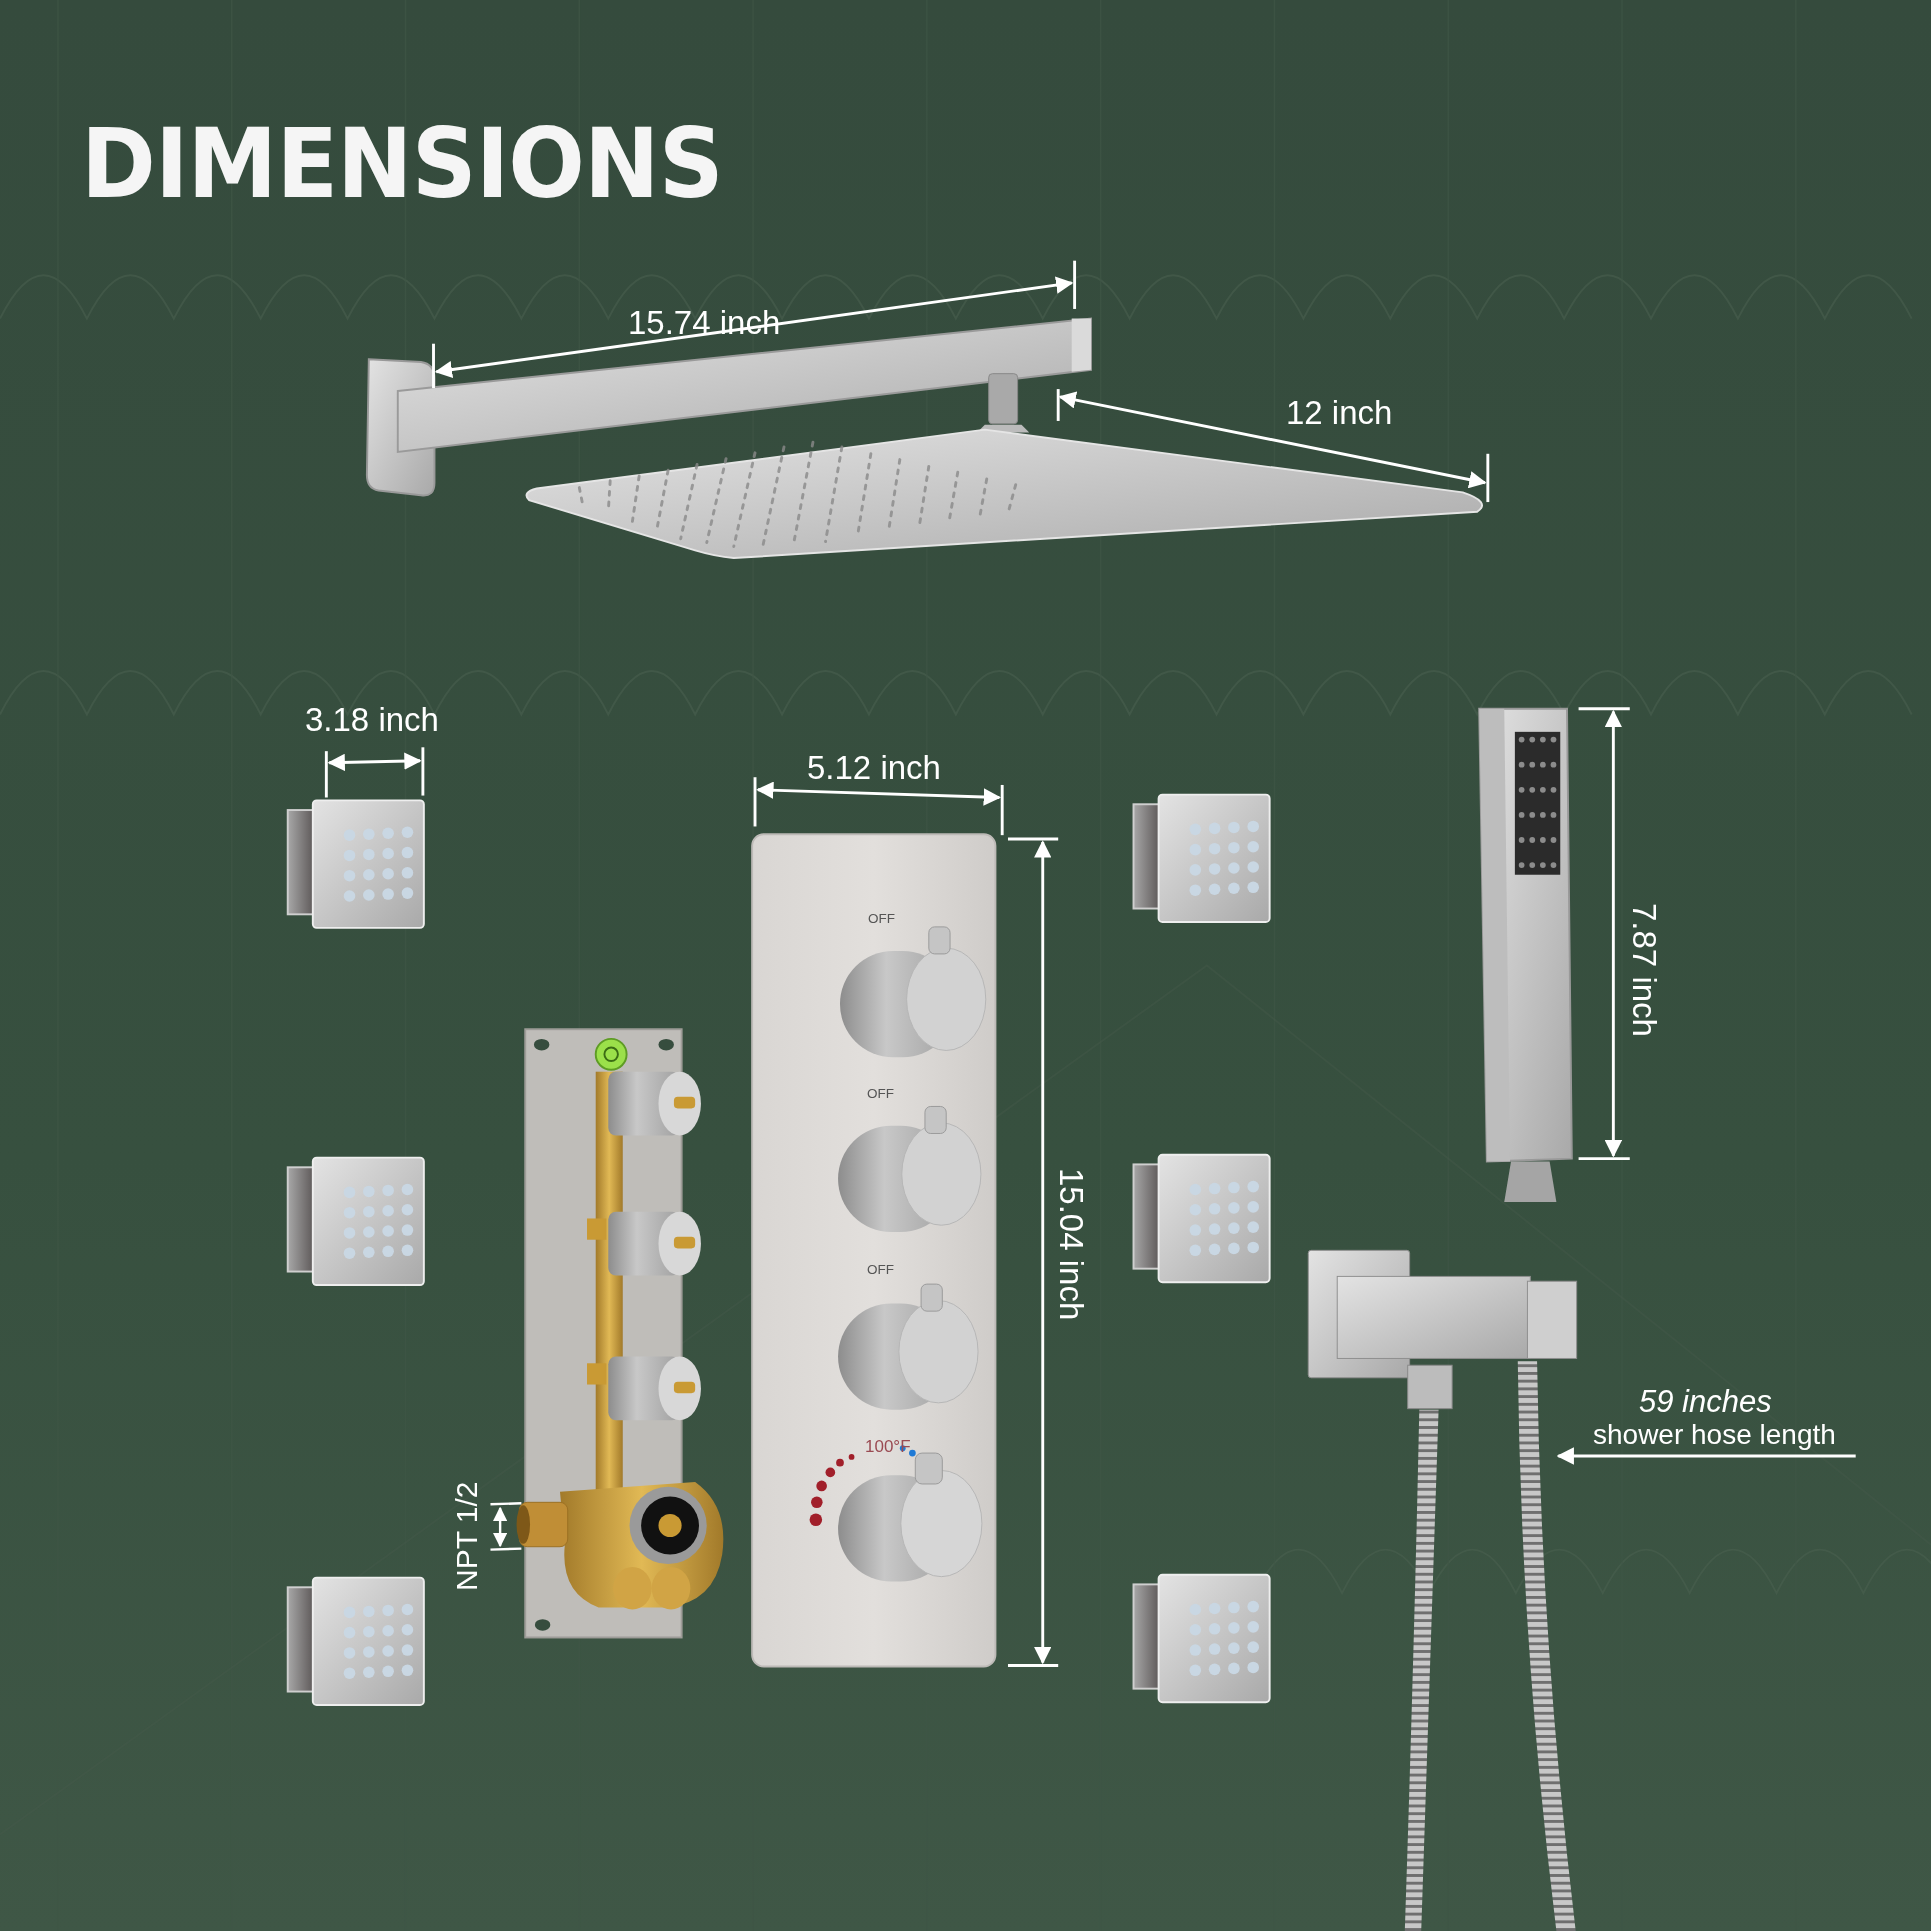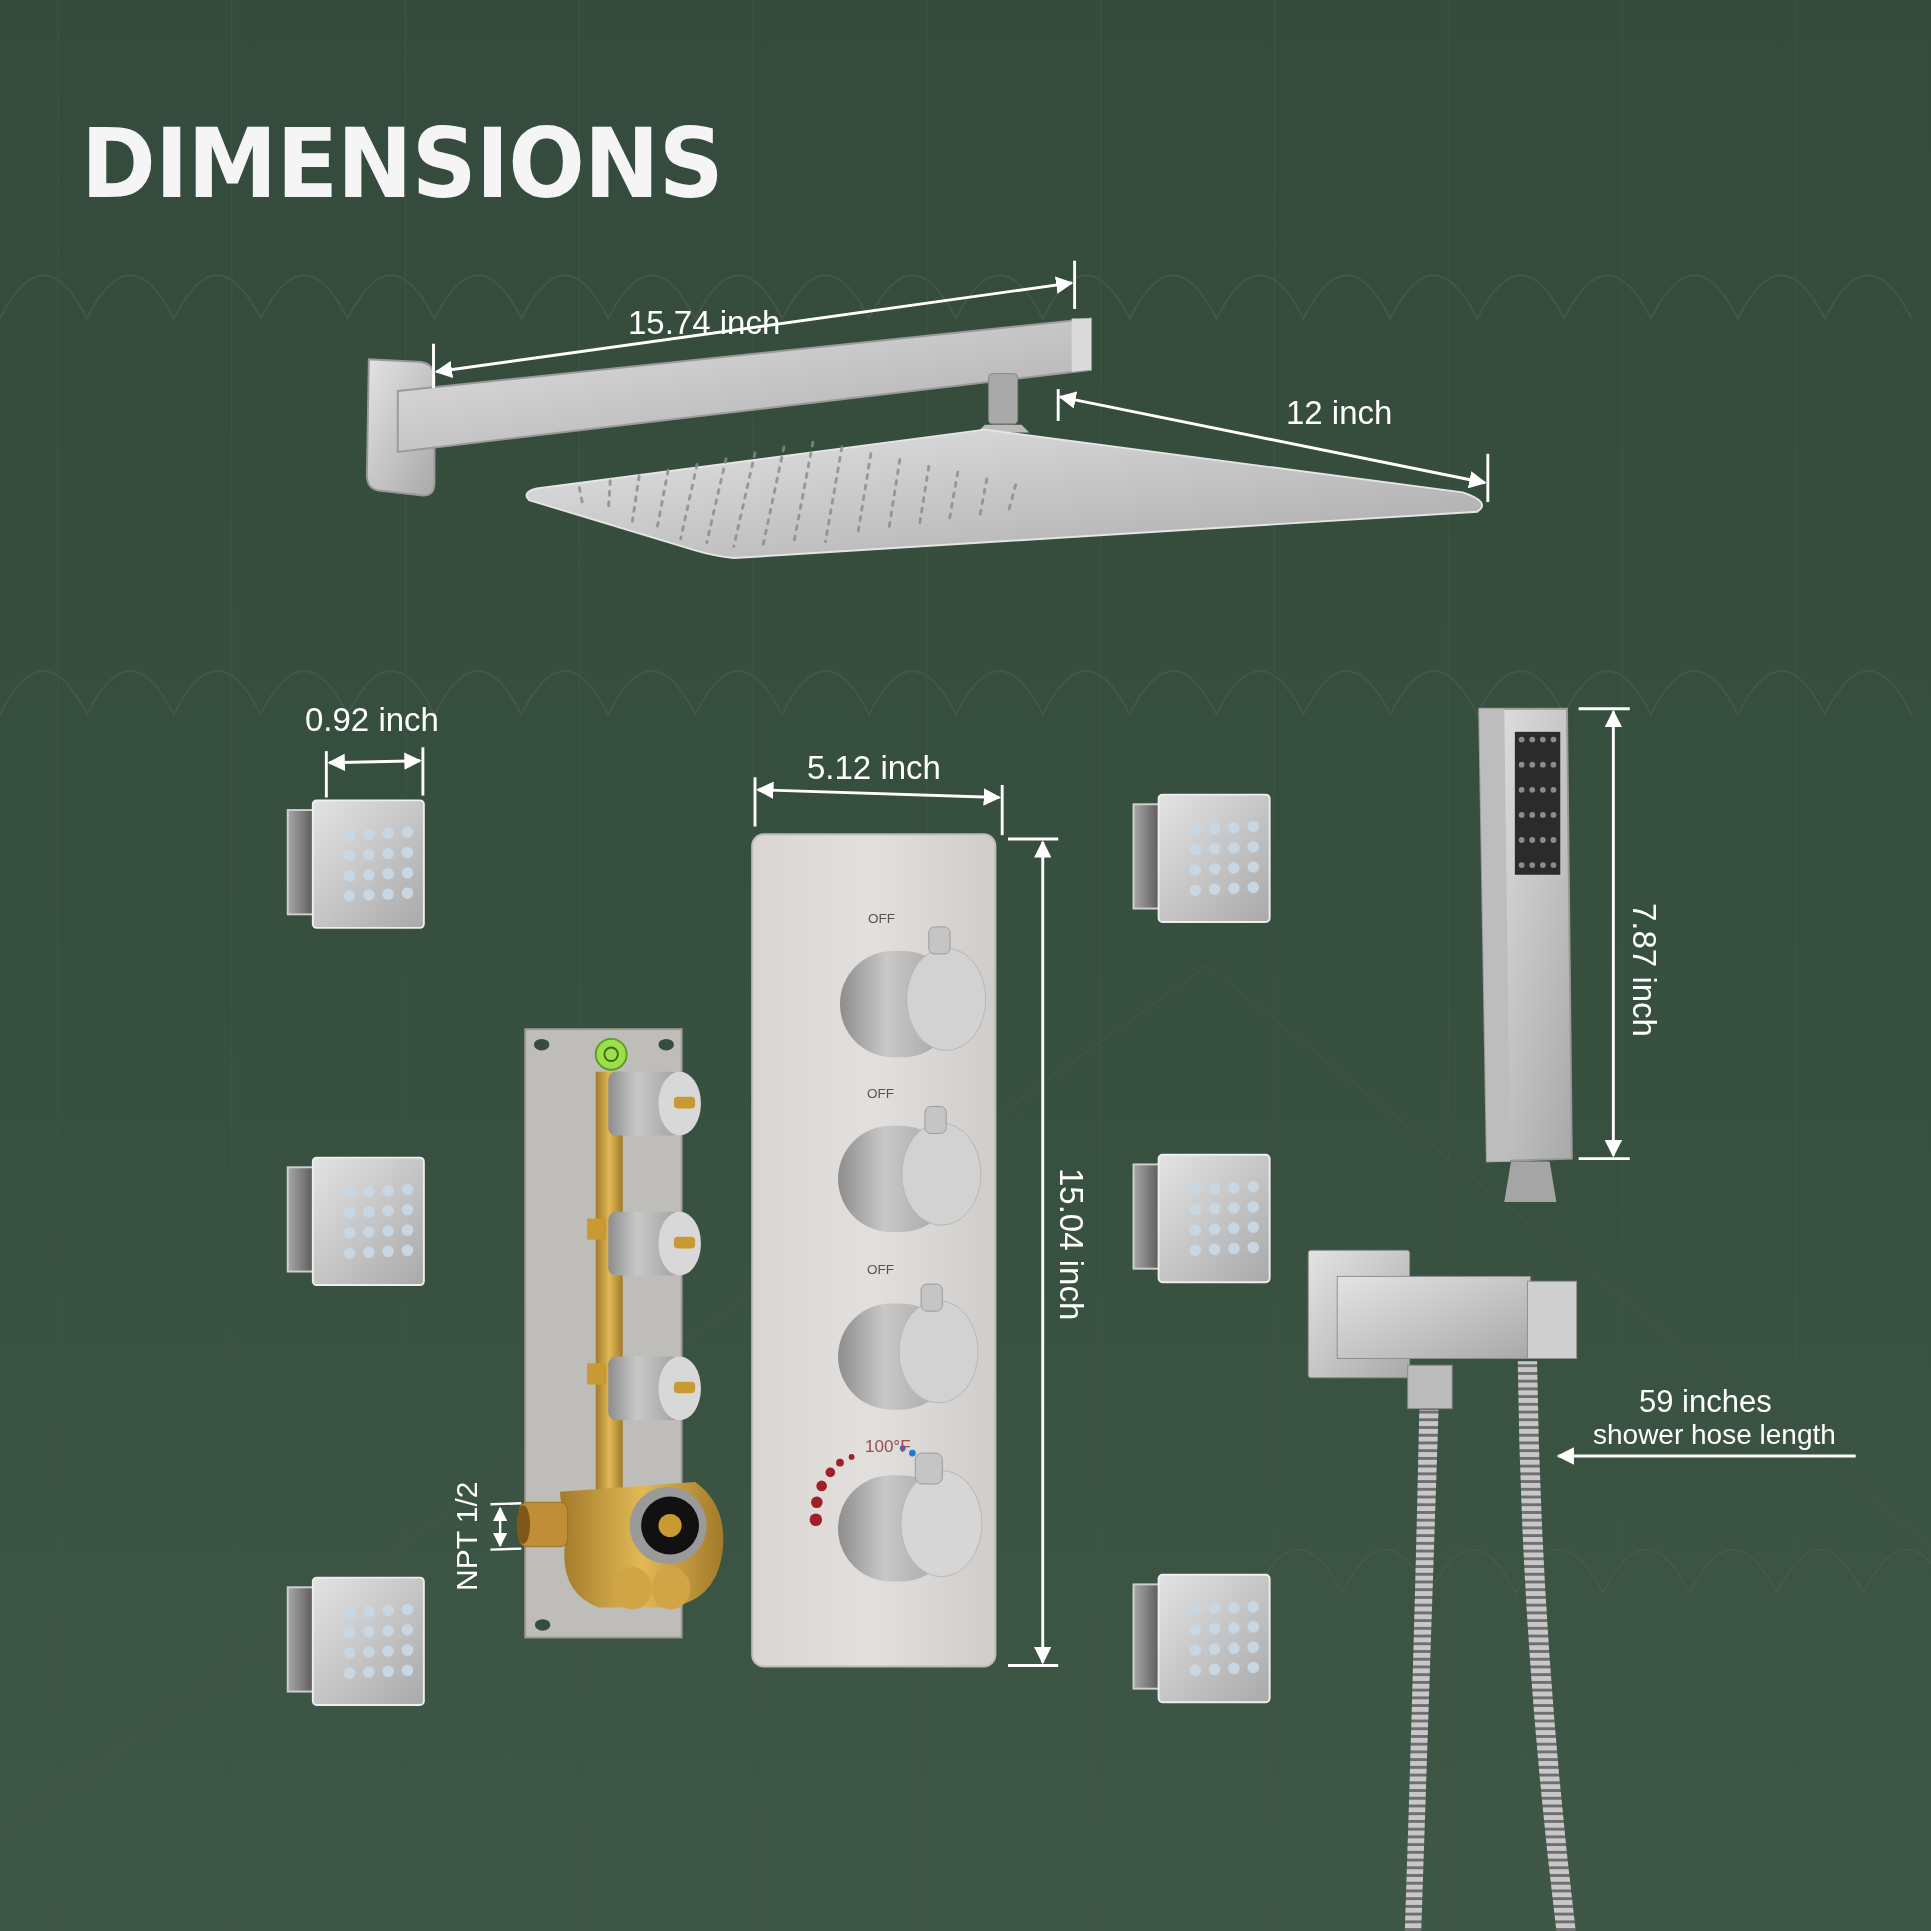--- a/index.html
+++ b/index.html
@@ -330,22 +330,22 @@
     </g>
   </svg>
 
   <div class="dim-label" style="left:868px; top:912px; font-size:13.5px; color:#555;">OFF</div>
   <div class="dim-label" style="left:867px; top:1087px; font-size:13.5px; color:#555;">OFF</div>
   <div class="dim-label" style="left:867px; top:1263px; font-size:13.5px; color:#555;">OFF</div>
   <div class="dim-label" style="left:865px; top:1438px; font-size:17px; color:#9a4a52;">100°F</div>
 
   <div class="dim-label" style="left:628px; top:282px;margin-top:24px;">15.74 inch</div>
   <div class="dim-label" style="left:1238px; top:396px;margin-left:48px;">12 inch</div>
-  <div class="dim-label" style="left:305px; top:703px;">0.92 inch</div>
+  <div class="dim-label" style="left:305px; top:703px;">3.18 inch</div>
   <div class="dim-label" style="left:807px; top:751px;">5.12 inch</div>
   <div class="dim-label vertical" style="left:1088px; top:1168px;">15.04 inch</div>
   <div class="dim-label vertical" style="left:1661px; top:903px;">7.87 inch</div>
   <div class="dim-label" style="left:452px; top:1591px; font-size:30px; transform-origin:left top; transform: rotate(-90deg);">NPT 1/2</div>
-  <div class="dim-label" style="left:1639px; top:1386px; font-size:31px;">59 inches</div>
+  <div class="dim-label" style="left:1639px; top:1386px; font-size:31px;font-style:italic;">59 inches</div>
   <div class="dim-label" style="left:1593px; top:1421px; font-size:28px;">shower hose length</div>
 
 </div>
 
 
 </body></html>

